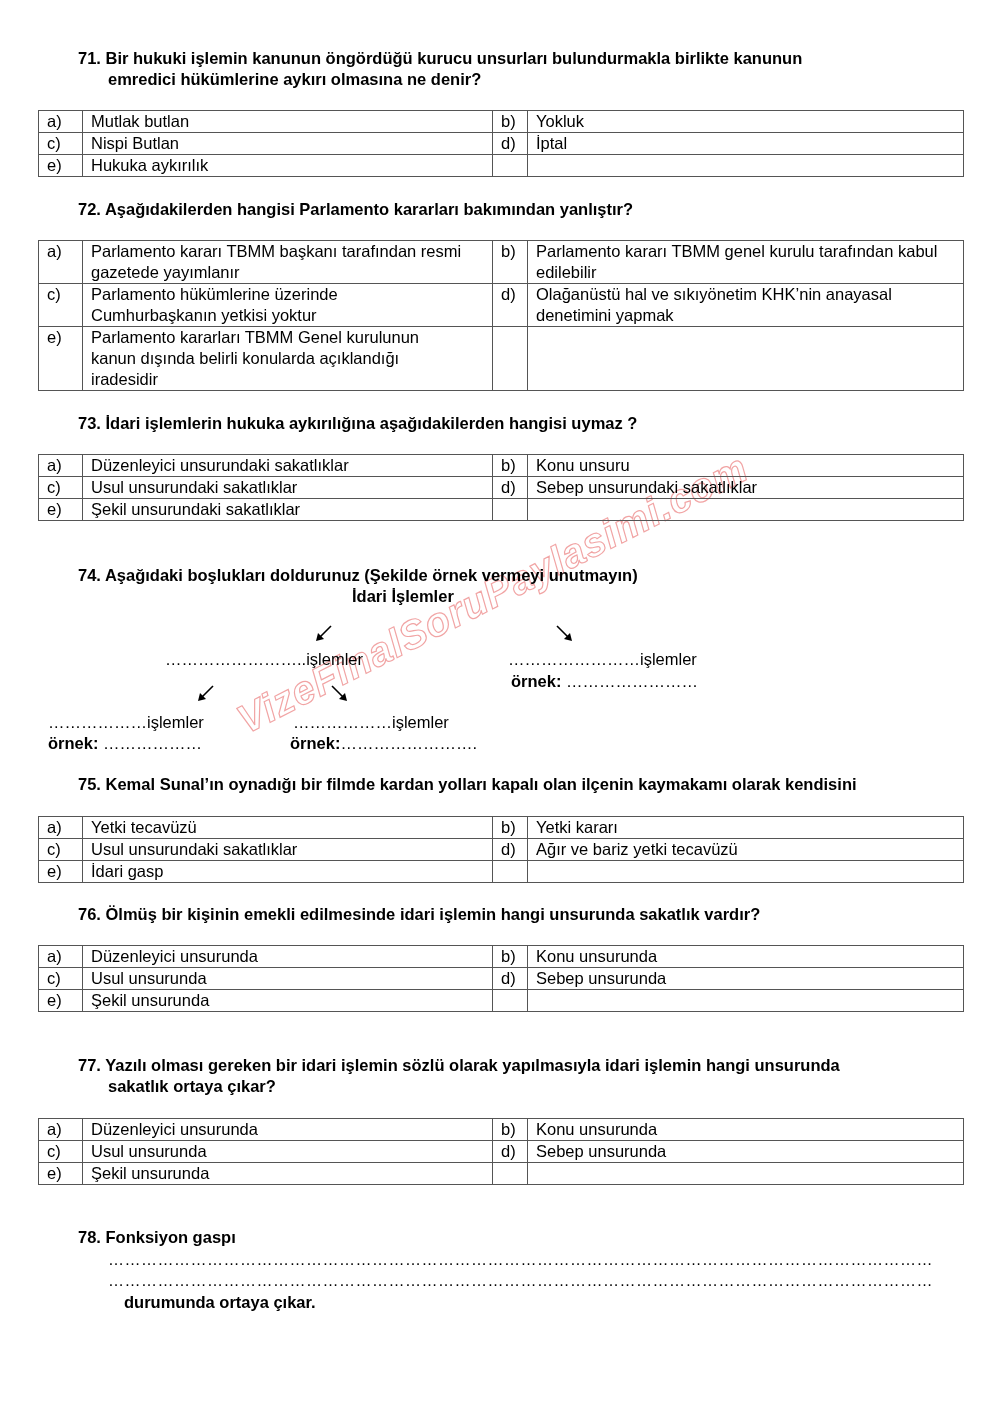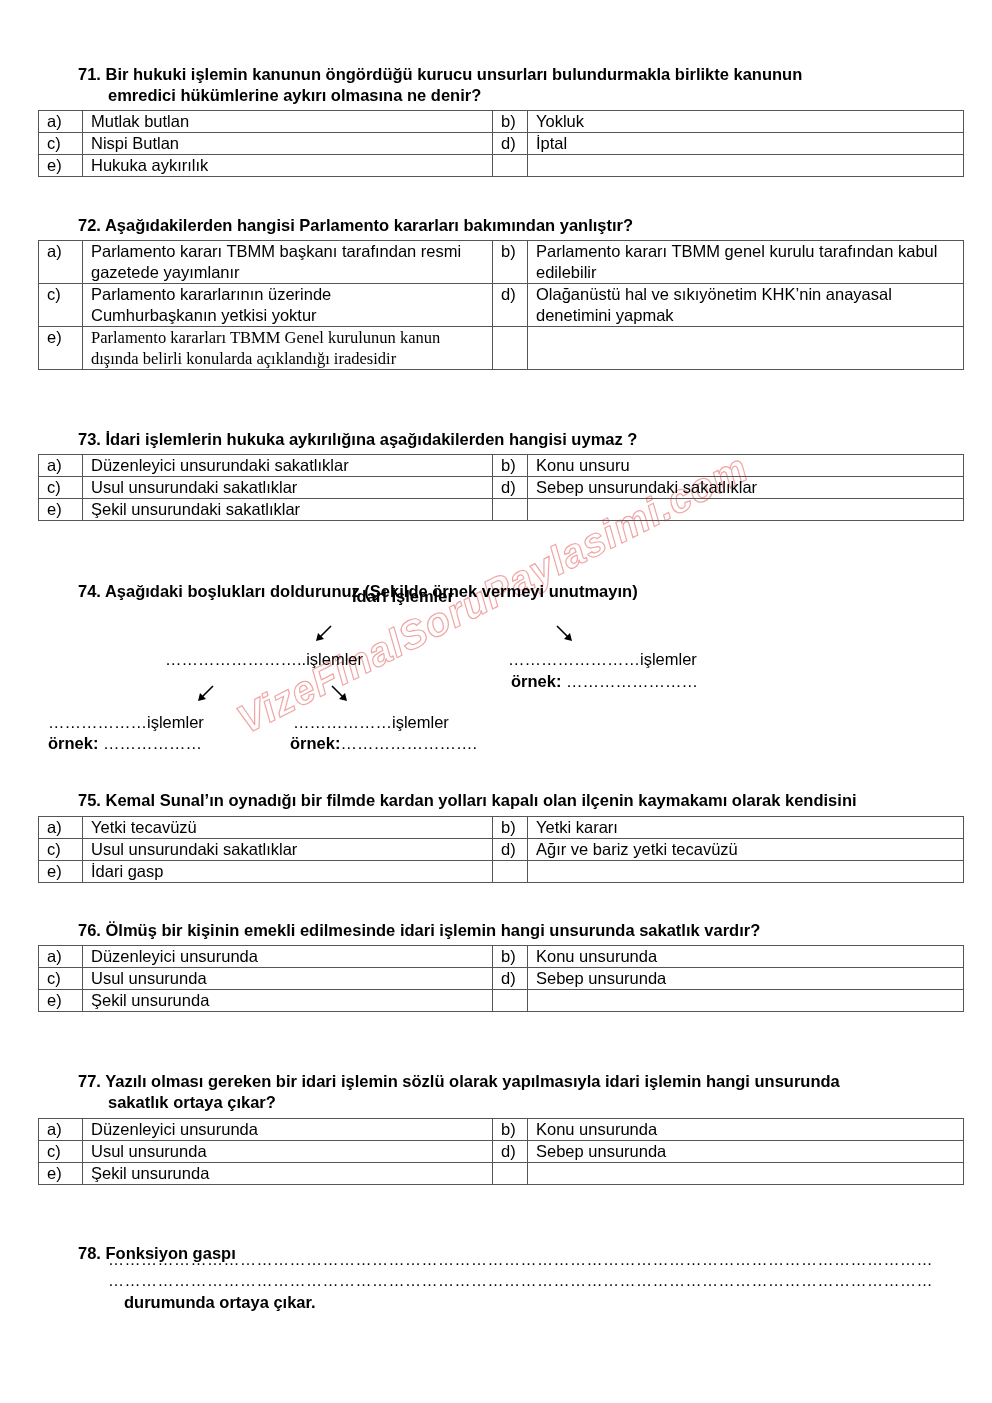--- a/index.html
+++ b/index.html
@@ -1,19 +1,19 @@
 <!DOCTYPE html>
 <html><head>
 <meta charset="utf-8">
 <style>
   html, body { margin: 0; padding: 0; background: #ffffff; }
   body { width: 992px; height: 1403px; position: relative; overflow: hidden;
          font-family: "Liberation Sans", sans-serif; color: #000; }
   .q-title { position: absolute; font-weight: bold; font-size: 16.5px; line-height: 21px; }
-  .q-title .num { display: inline-block; margin-top: 16px; }
+  .q-title .num { display: inline-block; }
   .q-title .cont { display: block; padding-left: 30px; }
   table.opts { position: absolute; left: 38px; width: 925px; border-collapse: collapse;
                font-size: 16.5px; table-layout: fixed; }
   table.opts td { border: 1.5px solid #555; padding: 0 0 0 8px; line-height: 21px; vertical-align: top; }
   table.opts col.lbl1 { width: 44px; }
   table.opts col.txt1 { width: 410px; }
   table.opts col.lbl2 { width: 35px; }
   table.opts col.txt2 { width: 436px; }
   .abs { position: absolute; font-size: 16.5px; line-height: 20px; white-space: nowrap; }
   .bold { font-weight: bold; }
@@ -77,27 +77,27 @@
     </colgroup>
   <tbody>
       <tr>
     <td>a)</td>
     <td style="padding-right:20px;margin-left:37px;">Parlamento kararı TBMM başkanı tarafından resmi gazetede yayımlanır</td>
     <td>b)</td>
     <td style="padding-right:20px;">Parlamento kararı TBMM genel kurulu tarafından kabul edilebilir</td>
   </tr>
   <tr>
     <td>c)</td>
-    <td style="padding-right:100px;">Parlamento kararlarının üzerinde Cumhurbaşkanın yetkisi yoktur</td>
+    <td style="padding-right:100px;">Parlamento hükümlerine üzerinde Cumhurbaşkanın yetkisi yoktur</td>
     <td>d)</td>
     <td style="padding-right:28px;">Olağanüstü hal ve sıkıyönetim KHK’nin anayasal denetimini yapmak</td>
   </tr>
   <tr>
     <td>e)</td>
-    <td style="padding-right:30px;font-family:Liberation Serif, serif;">Parlamento kararları TBMM Genel kurulunun kanun dışında belirli konularda açıklandığı iradesidir</td>
+    <td style="padding-right:30px;">Parlamento kararları TBMM Genel kurulunun kanun dışında belirli konularda açıklandığı iradesidir</td>
     <td></td>
     <td></td>
   </tr>
 </tbody>
   </table>
 
 <div class="q-title" style="left:78px; top:413px;">
   <span class="num">73.</span>
   <span>İdari işlemlerin hukuka aykırılığına aşağıdakilerden hangisi uymaz ?</span>
 </div>

